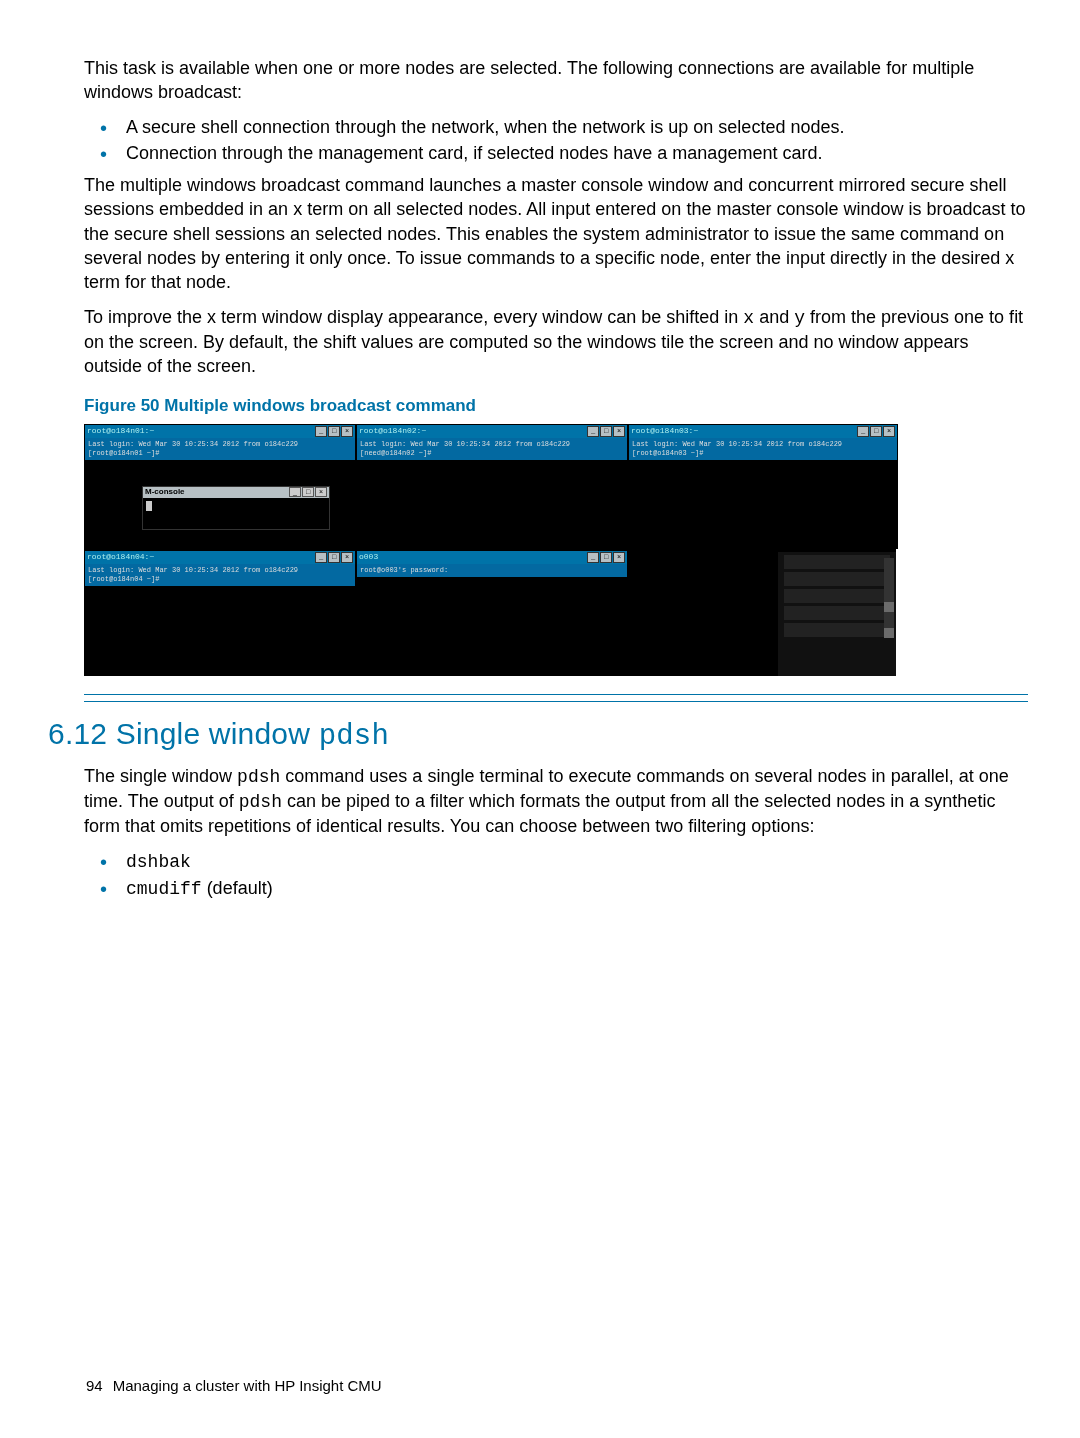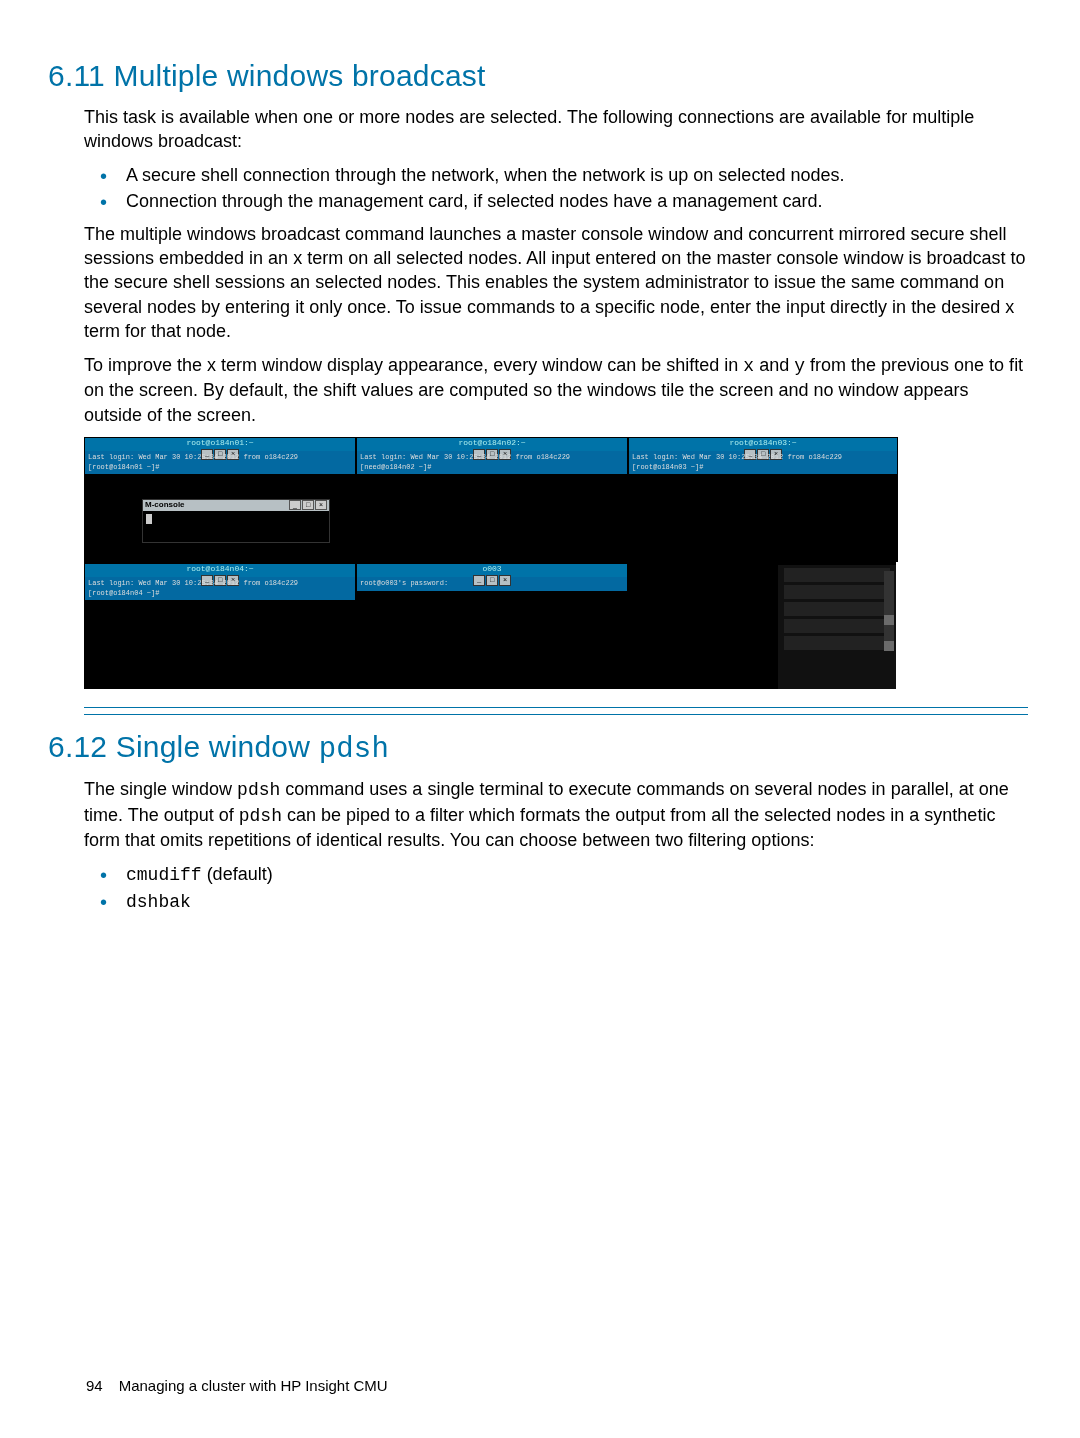--- a/index.html
+++ b/index.html
@@ -77,21 +77,20 @@
   .xterm .titlebar {
     height: 13px;
     background: #0073a8;
     display: flex;
     justify-content: space-between;
     align-items: center;
     padding: 0 2px;
     font-size: 8px;
     color: #aee;
     font-family: "Courier New", monospace;
-    flex-direction: column;
   }
   .xterm .titlebar .ctrls {
     display: flex;
     gap: 1px;
   }
   .xterm .titlebar .ctrls span {
     width: 10px; height: 9px;
     background: #b7c0c4;
     border: 1px solid #333;
     display: inline-block;
@@ -156,44 +155,44 @@
     border-top: 1px solid #0073a8;
     margin: 6px 0;
   }
   .note-label { font-weight: 700; }
   .footer {
     position: absolute;
     left: 86px;
     bottom: 42px;
     font-size: 15px;
   }
-  .footer .pnum { margin-right: 16px; text-align: center; }
+  .footer .pnum { margin-right: 10px; text-align: center; }
 </style>
 </head>
 <body>
 
 <div class="page">
 
-  <h2>6.11 Multiple windows broadcast</h2>
 
   <div class="body-indent">
     <p>This task is available when one or more nodes are selected. The following connections are available for multiple windows broadcast:</p>
 
     <ul class="bullets">
       <li>A secure shell connection through the network, when the network is up on selected nodes.</li>
       <li>Connection through the management card, if selected nodes have a management card.</li>
     </ul>
 
     <p>The multiple windows broadcast command launches a master console window and concurrent mirrored secure shell sessions embedded in an x term on all selected nodes. All input entered on the master console window is broadcast to the secure shell sessions an selected nodes. This enables the system administrator to issue the same command on several nodes by entering it only once. To issue commands to a specific node, enter the input directly in the desired x term for that node.</p>
 
     <p>
       <span>To improve the x term window display appearance, every window can be shifted in </span><span class="mono">x</span><span> and </span><span class="mono">y</span><span> from the previous one to fit on the screen. By default, the shift values are computed so the windows tile the screen and no window appears outside of the screen.</span>
     </p>
 
 
+    <div class="figcap">Figure 50 Multiple windows broadcast command</div>
 
     <div class="figure">
 
       <div class="xterm" style="left:0; top:0; width:270px; height:123px;">
         <div class="titlebar">
           <span>root@o184n01:~</span>
           <span class="ctrls">
               <span>_</span>
               <span>□</span>
               <span>×</span>
@@ -287,24 +286,24 @@
     <span>6.12 Single window </span><span class="mono-inline">pdsh</span>
   </h2>
 
   <div class="body-indent">
     <p>
       <span>The single window </span><span class="mono">pdsh</span><span> command uses a single terminal to execute commands on several nodes in parallel, at one time. The output of </span><span class="mono">pdsh</span><span> can be piped to a filter which formats the output from all the selected nodes in a synthetic form that omits repetitions of identical results. You can choose between two filtering options:</span>
     </p>
 
     <ul class="bullets">
       <li>
-        <span class="mono">cmudiff</span><span> (default)</span>
+        <span class="mono">dshbak</span><span></span>
       </li>
       <li>
-        <span class="mono">dshbak</span><span></span>
+        <span class="mono">cmudiff</span><span> (default)</span>
       </li>
     </ul>
   </div>
 
 </div>
 
 <div class="footer">
   <span class="pnum">94</span><span>Managing a cluster with HP Insight CMU</span>
 </div>
 

